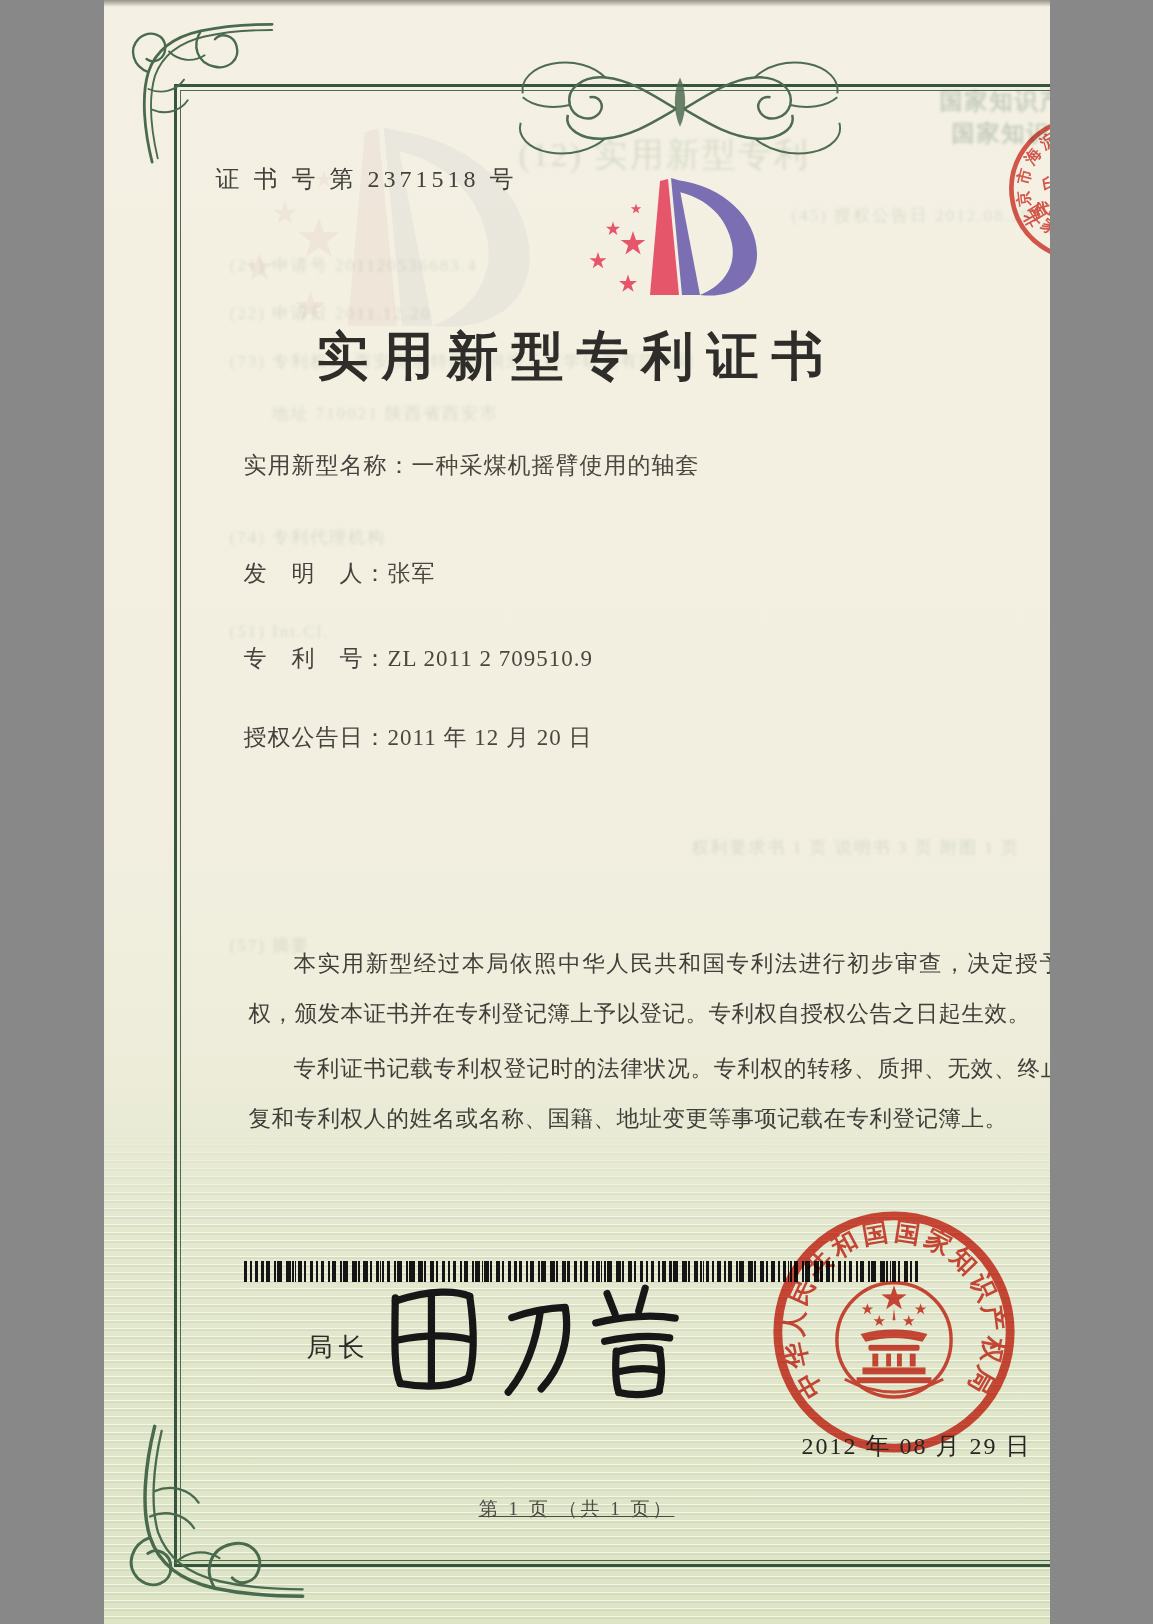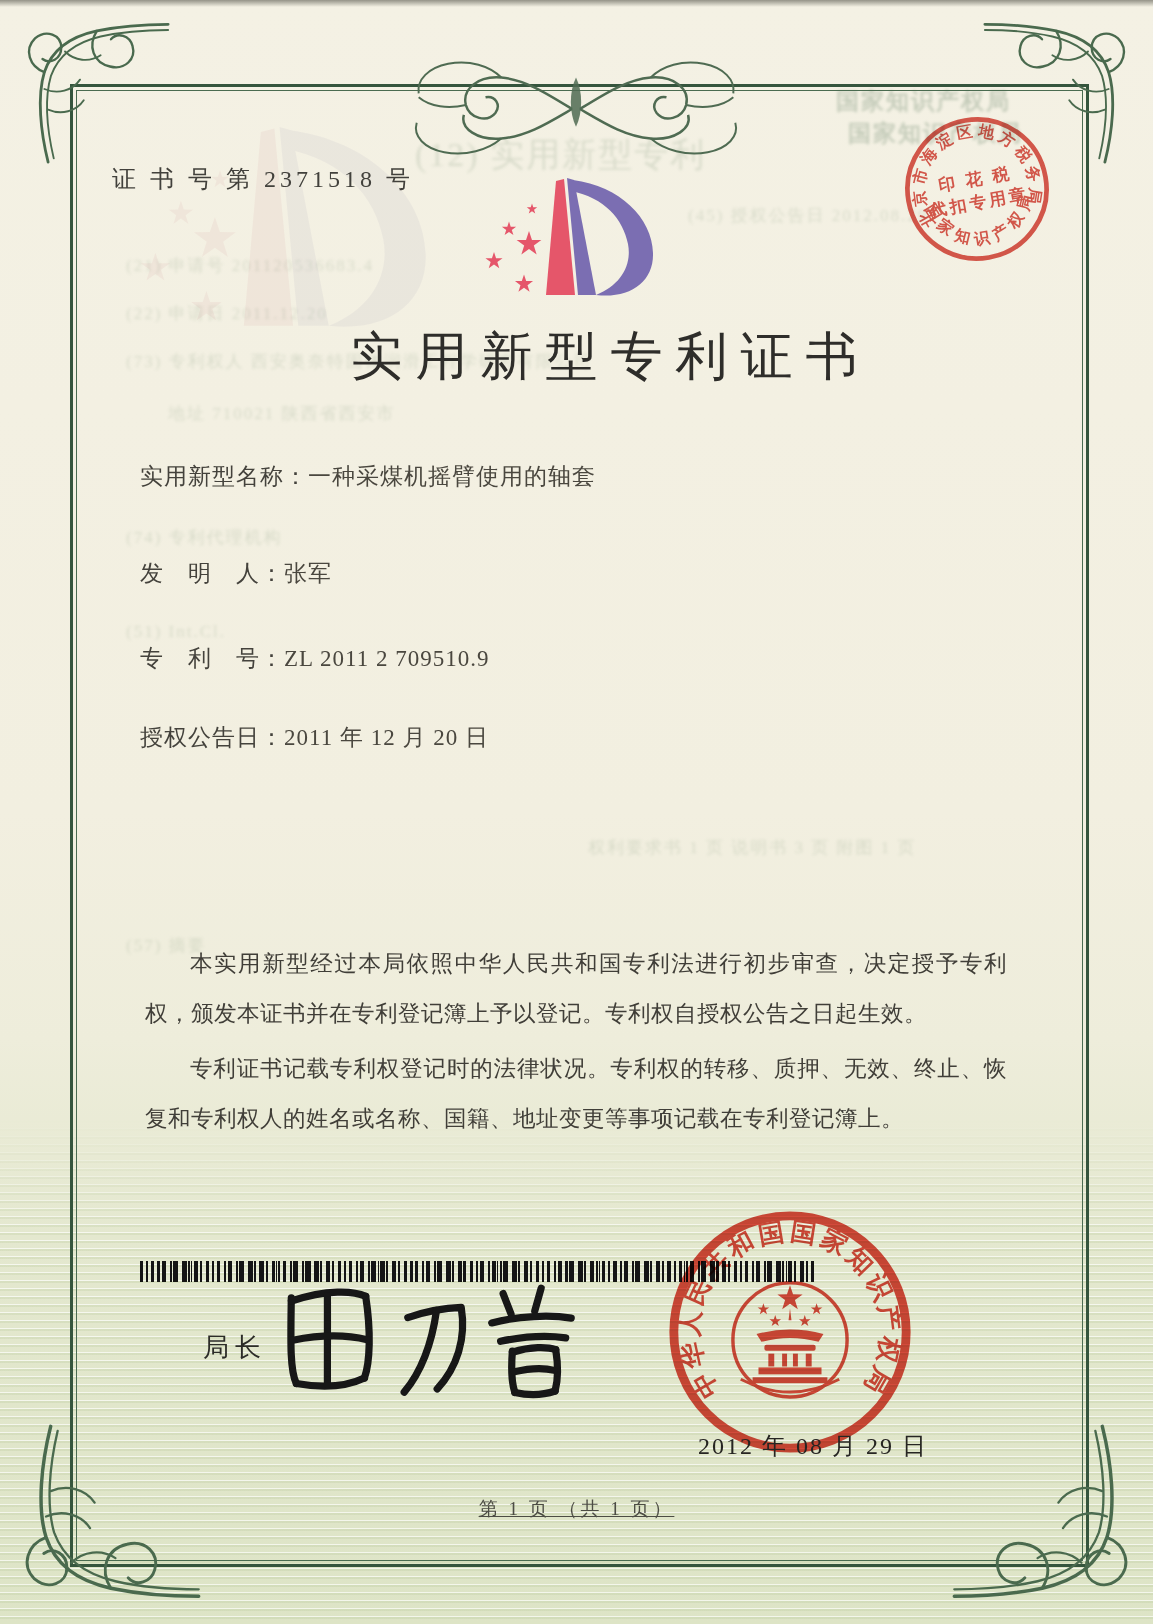--- a/index.html
+++ b/index.html
@@ -1,17 +1,17 @@
 <!DOCTYPE html>
 <html><head>
 <meta charset="utf-8">
 <style>
   html,body{margin:0;padding:0;background:#888;}
   .page{
-    position:relative;width:1153px;height:1624px;margin:0 auto;overflow:hidden;
+    position:relative;width:946px;height:1624px;margin:0 auto;overflow:hidden;
     background:linear-gradient(180deg,#f4f1e4 0%,#f2efe0 50%,#eeeddb 64%,#e4e8cf 76%,#dde4c6 100%);
     font-family:"Liberation Serif","DejaVu Serif",serif;color:#3a3a36;
   }
   .scan-top{position:absolute;top:0;left:0;right:0;height:7px;
     background:linear-gradient(180deg,rgba(70,70,60,.55),rgba(70,70,60,0));}
   
   .waves{position:absolute;left:0;top:1120px;width:100%;height:504px;
     background:
       repeating-linear-gradient(180deg,rgba(255,255,255,.65) 0 1.5px,rgba(175,195,145,.22) 1.5px 3px,rgba(0,0,0,0) 3px 8px);
     -webkit-mask-image:linear-gradient(180deg,transparent 0,#000 110px);
@@ -22,21 +22,21 @@
     border:3px solid #35553d;}
   .frame::after{content:"";position:absolute;inset:3px;border:1px solid #4a6b50;}
   .corner{position:absolute;}
   .ghost-line{position:absolute;color:#7d9478;opacity:.22;filter:blur(1.4px);
     white-space:nowrap;letter-spacing:2px;}
   .ghost-line.bold{font-weight:bold;color:#5c7a5e;opacity:.3;}
   .watermark{position:absolute;left:118px;top:104px;opacity:.07;filter:grayscale(35%);}
   .cert-no{position:absolute;left:112px;top:163px;font-size:24px;letter-spacing:4px;color:#42413c;}
   .logo{position:absolute;left:472px;top:166px;}
   .title{position:absolute;left:0;top:322px;width:100%;text-align:center;
-    font-size:52px;font-weight:normal;letter-spacing:13px;color:#2e2d2a;padding-left:34px;}
+    font-size:52px;font-weight:bold;letter-spacing:13px;color:#2e2d2a;}
   .field{position:absolute;left:140px;width:880px;font-size:23px;color:#44423c;letter-spacing:1px;}
   .fvalue{color:#4a473f;}
   .paras{position:absolute;left:140px;top:934px;width:872px;}
   .paras p{margin:5px;padding:0;font-size:22.5px;line-height:50px;text-indent:2em;
     text-align:justify;color:#403e38;letter-spacing:.5px;}
   .barcode{position:absolute;left:140px;top:1261px;width:678px;height:21px;
     background-image:
       repeating-linear-gradient(90deg,#141414 0 2px,rgba(0,0,0,0) 2px 6px),
       repeating-linear-gradient(90deg,#141414 0 3px,rgba(0,0,0,0) 3px 11px),
       repeating-linear-gradient(90deg,#141414 0 1px,rgba(0,0,0,0) 1px 17px);
@@ -132,21 +132,21 @@
     <use href="#halfOrn" transform="translate(400,0) scale(-1,1)"></use>
     <path d="M200,28 C193,42 193,64 200,78 C207,64 207,42 200,28 Z" fill="#4f6b52" opacity=".85"></path>
   </svg>
 
   <div class="cert-no">证 书 号 第 2371518 号</div>
   <svg class="logo" width="200" height="150" viewBox="0 0 200 150">
     <use href="#cnipaLogo"></use>
   </svg>
   <div class="title">实用新型专利证书</div>
 
-  <div class="field" style="top:461px">
+  <div class="field" style="top:450px">
     <span>实用新型名称：</span><span class="fvalue">一种采煤机摇臂使用的轴套</span>
   </div>
   <div class="field" style="top:558px">
     <span>发　明　人：</span><span class="fvalue">张军</span>
   </div>
   <div class="field" style="top:643px">
     <span>专　利　号：</span><span class="fvalue">ZL 2011 2 709510.9</span>
   </div>
   <div class="field" style="top:722px">
     <span>授权公告日：</span><span class="fvalue">2011 年 12 月 20 日</span>

